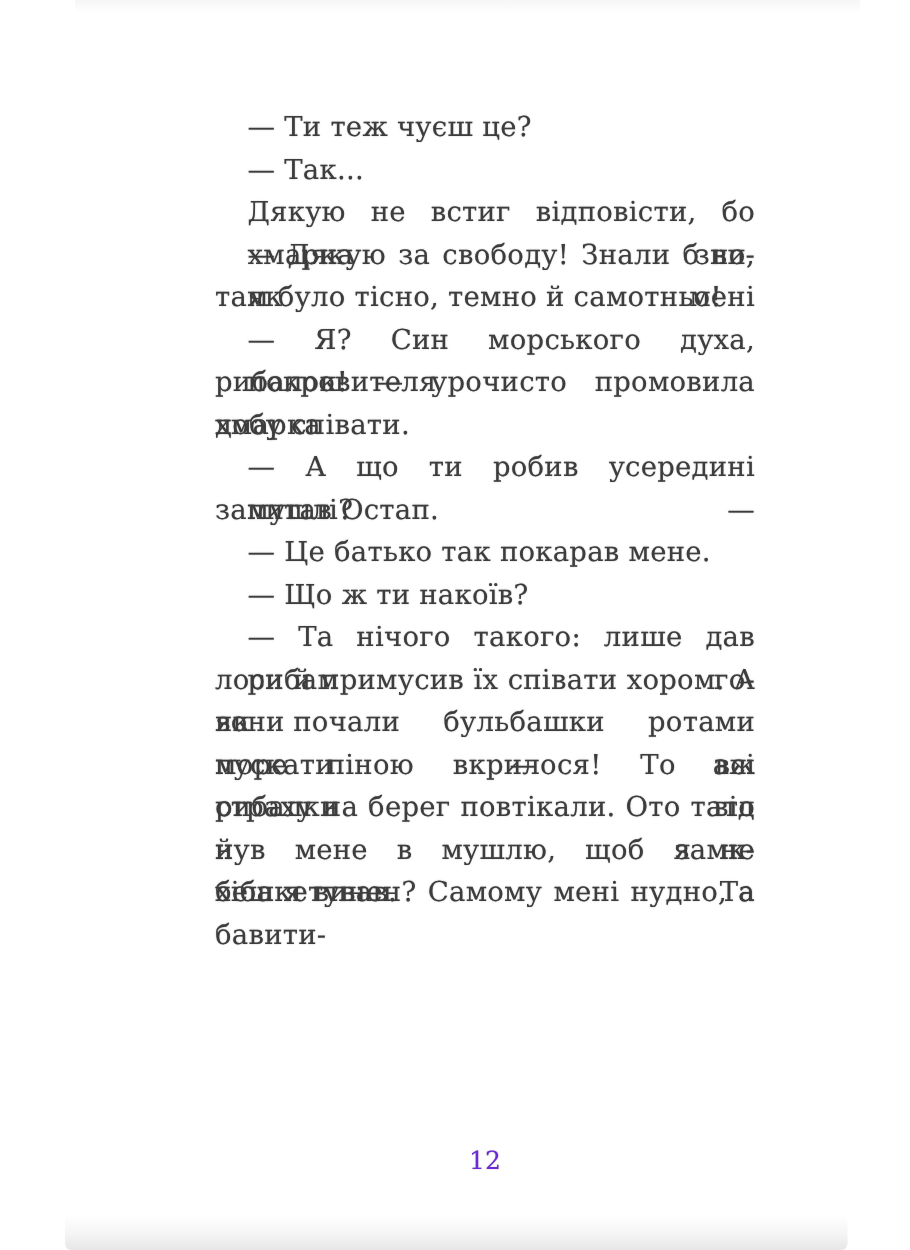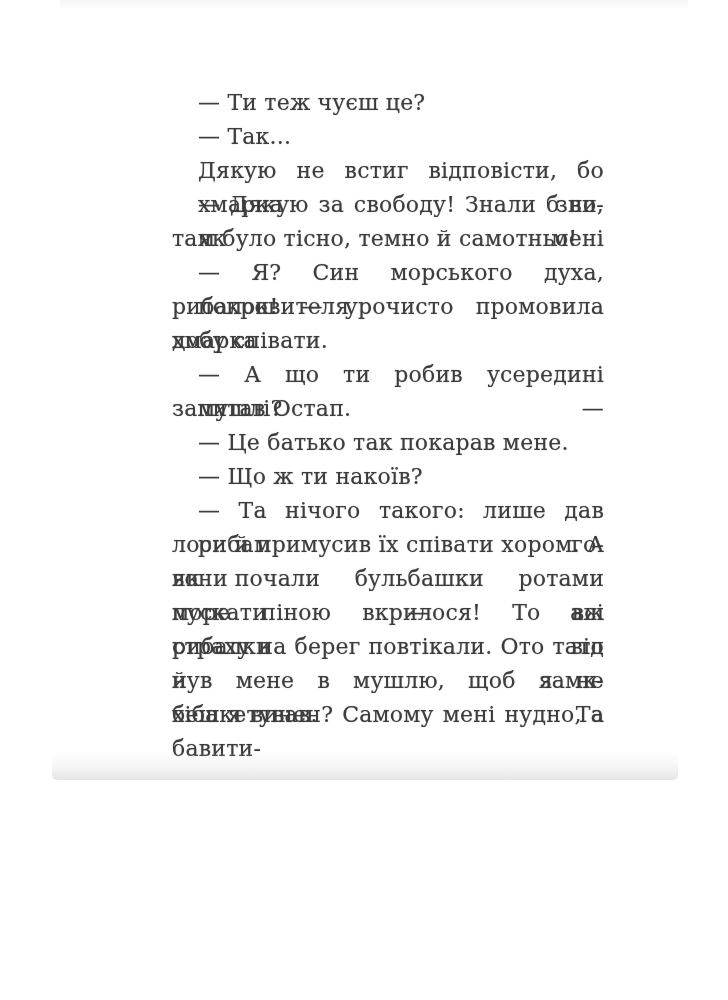--- a/index.html
+++ b/index.html
@@ -3,21 +3,21 @@
 <meta charset="utf-8">
 <style>
   html, body {
     margin: 0;
     padding: 0;
     background: #ffffff;
   }
   .page {
     position: relative;
     width: 728px;
-    height: 780px;
+    height: 1000px;
     background: #ffffff;
     overflow: hidden;
     font-family: "DejaVu Serif", "Liberation Serif", serif;
   }
   
   .top-shade {
     position: absolute;
     top: 0; left: 60px; right: 40px;
     height: 10px;
     background: linear-gradient(180deg, rgba(230,230,230,0.35), rgba(255,255,255,0));

